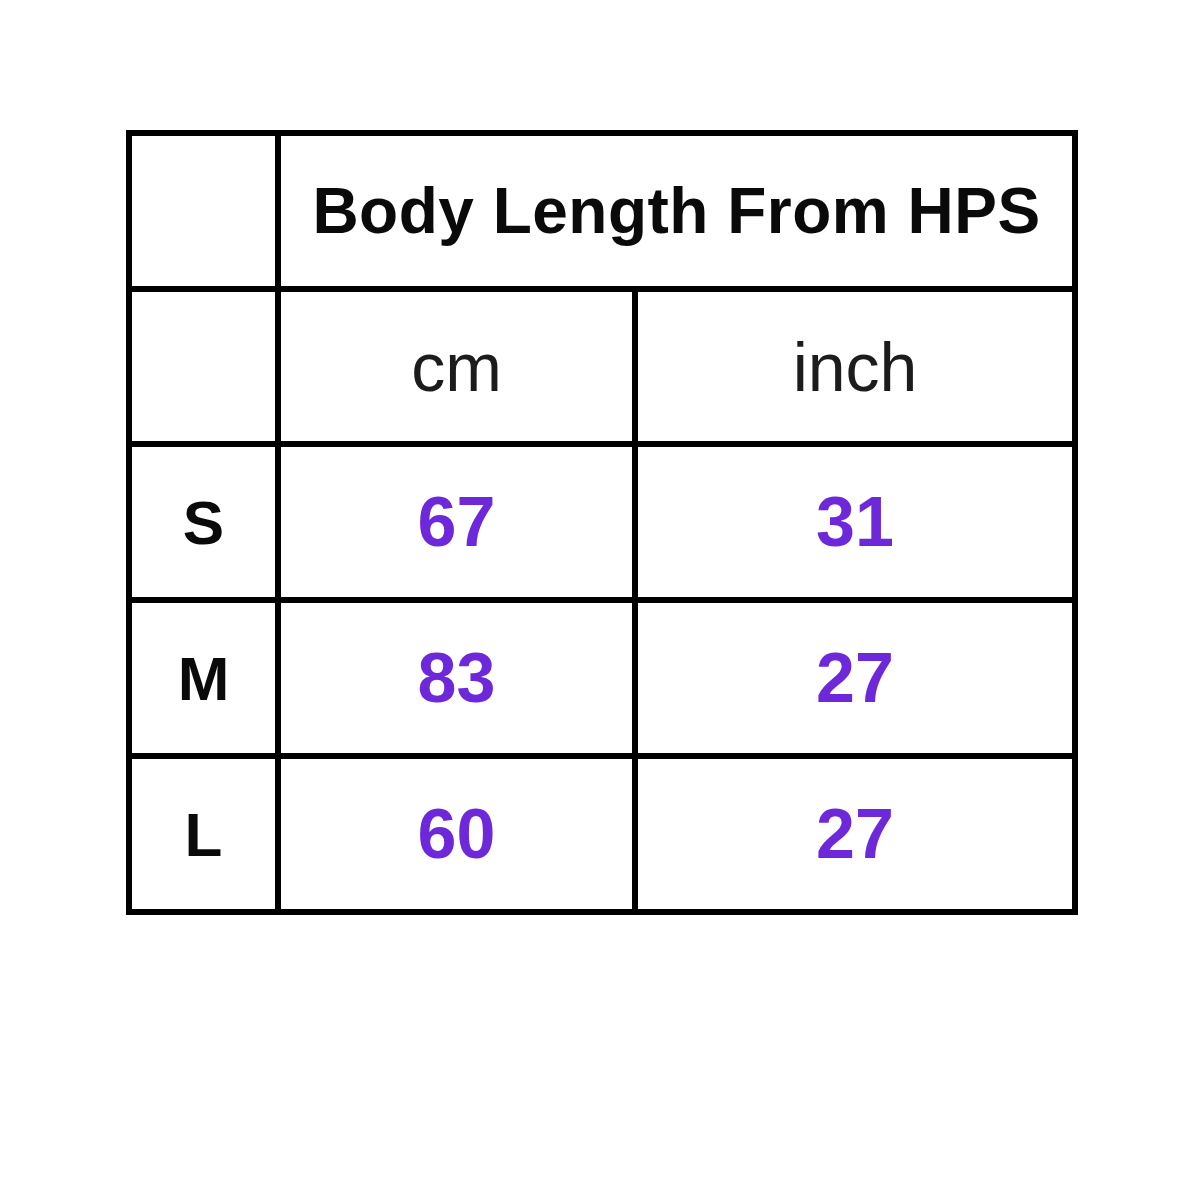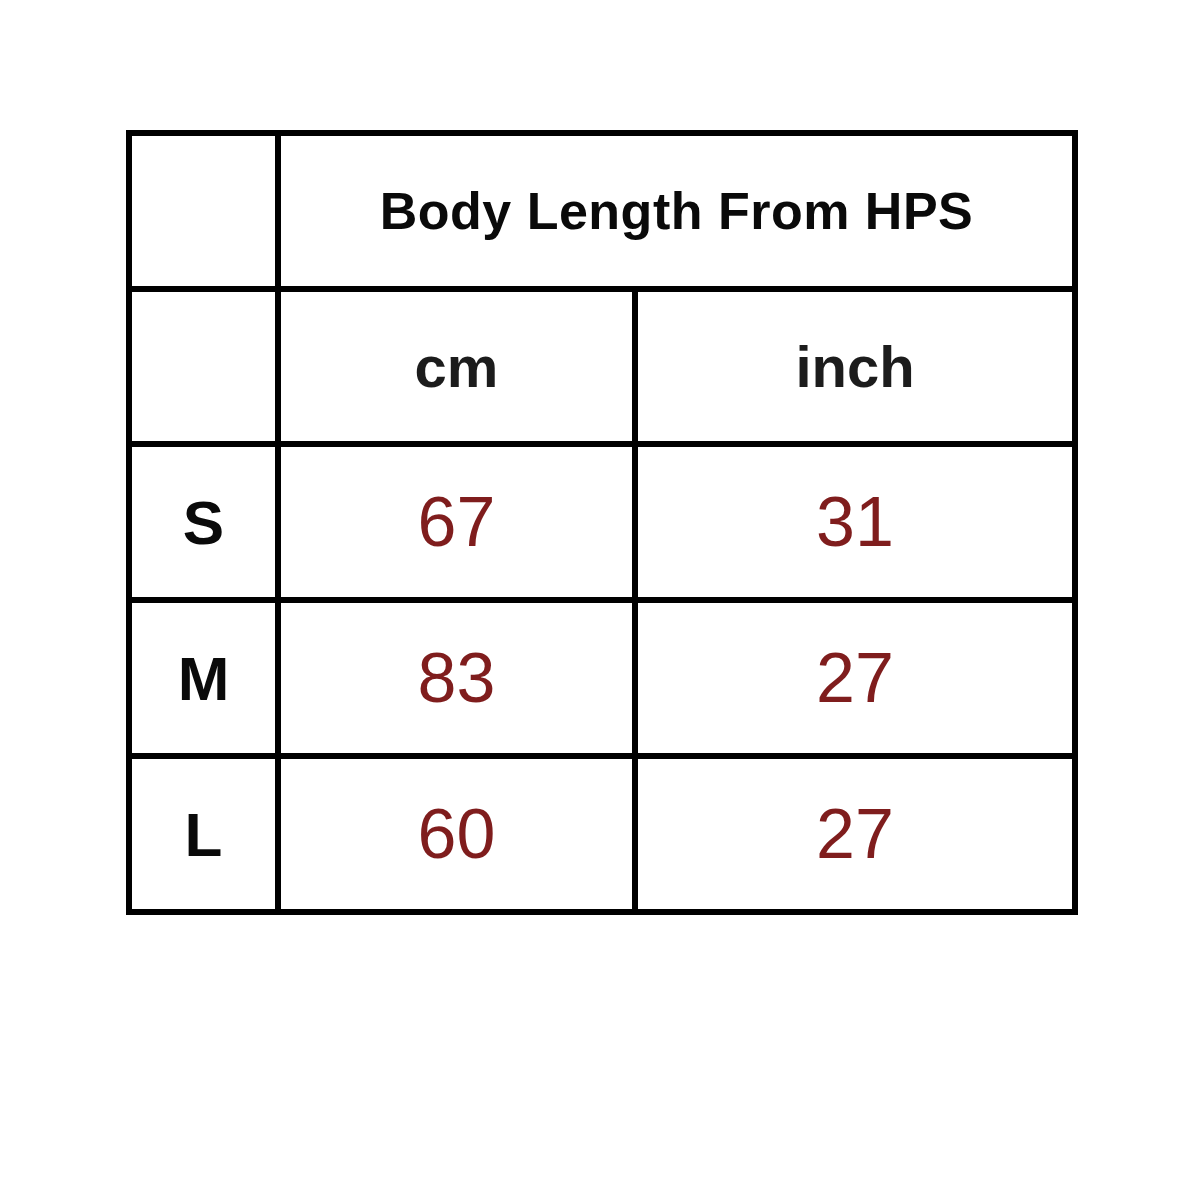--- a/index.html
+++ b/index.html
@@ -35,39 +35,39 @@
   }
   td.corner-spacer {
     border: none;
     background: transparent;
   }
   tr.title-row  { height: 156px; }
   tr.header-row { height: 155px; }
   tr.data-row   { height: 156px; }
 
   .title-cell {
-    font-size: 52px;
+    font-size: 64px;
     font-weight: bold;
     color: #0a0a0a;
     letter-spacing: 0.5px;
   }
   .unit-cell {
-    font-size: 58px;
-    font-weight: bold;
+    font-size: 68px;
+    font-weight: normal;
     color: #1c1c1c;
   }
   .size-cell {
     font-size: 62px;
     font-weight: bold;
     color: #0a0a0a;
   }
   .value-cell {
     font-size: 70px;
-    font-weight: normal;
-    color: #7f1d1d;
+    font-weight: bold;
+    color: #6d28d9;
   }
 </style>
 </head>
 <body>
 
 <table class="size-chart">
   <colgroup>
     <col class="c-size">
     <col class="c-cm">
     <col class="c-inch">

